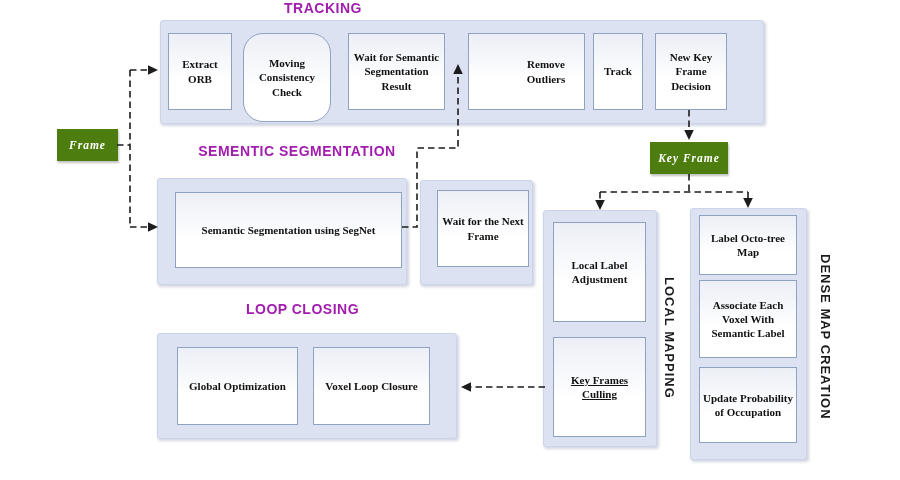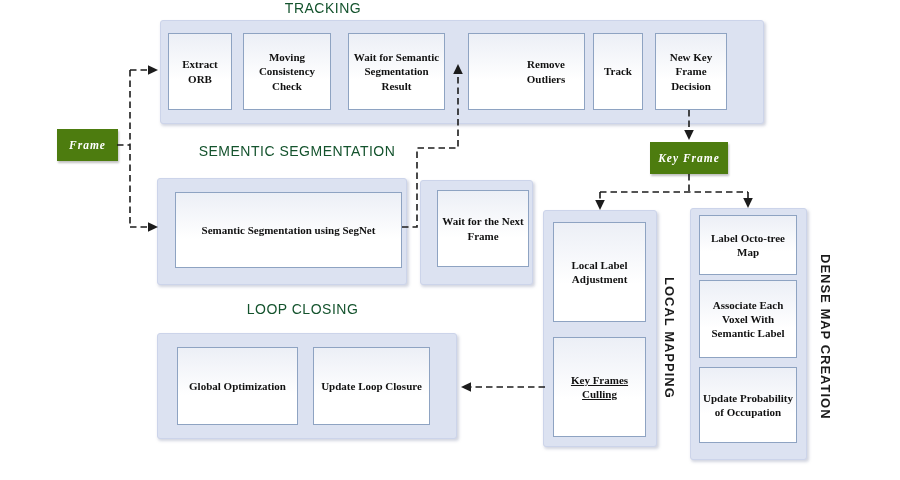--- a/index.html
+++ b/index.html
@@ -18,21 +18,21 @@
     font-family:"Liberation Serif",serif;font-weight:bold;font-size:11px;line-height:1.3;
     padding:2px;box-sizing:border-box;
   }
   .gray-node{
     position:absolute;display:flex;align-items:center;justify-content:center;
     background:#4d7c0f;color:#ffffff;
     font-family:"Liberation Serif",serif;font-weight:bold;font-size:11.5px;
     letter-spacing:1px;box-shadow:1px 2px 2px rgba(0,0,0,.25);font-style:italic;
   }
   .hdr{
-    position:absolute;font-weight:normal;font-size:14px;color:#14532d;
+    position:absolute;font-weight:bold;font-size:14px;color:#a21caf;
     letter-spacing:.5px;text-align:center;
   }
   .vhdr{
     position:absolute;font-weight:bold;font-size:13px;color:#1a1a1a;
     letter-spacing:1px;writing-mode:vertical-rl;text-orientation:mixed;
     display:flex;align-items:center;justify-content:center;white-space:nowrap;
   }
   .arrows{position:absolute;left:0;top:0;pointer-events:none;}
 </style>
 </head>
@@ -41,34 +41,34 @@
 <div class="stage">
 
   <div class="hdr" style="left:238px;top:0;width:170px;">TRACKING</div>
   <div class="hdr" style="left:147px;top:143px;width:300px;">SEMENTIC SEGMENTATION</div>
   <div class="hdr" style="left:195px;top:301px;width:215px;">LOOP CLOSING</div>
   <div class="vhdr" style="left:662px;top:270px;height:135px;">LOCAL MAPPING</div>
   <div class="vhdr" style="left:818px;top:247px;height:180px;">DENSE MAP CREATION</div>
 
   <div class="panel" style="left:160px;top:20px;width:602px;height:102px;"></div>
   <div class="box" style="left:168px;top:33px;width:64px;height:77px;font-family:Liberation Serif, serif;">Extract ORB</div>
-  <div class="box" style="left:243px;top:33px;width:88px;height:77px;">Moving Consistency Check</div>
+  <div class="box" style="left:243px;top:33px;width:88px;height:89px;border-radius:20px;">Moving Consistency Check</div>
   <div class="box" style="left:348px;top:33px;width:97px;height:77px;">Wait for Semantic Segmentation Result</div>
   <div class="box" style="left:468px;top:33px;width:117px;height:77px;padding-left:41px;">Remove Outliers</div>
   <div class="box" style="left:593px;top:33px;width:50px;height:77px;">Track</div>
   <div class="box" style="left:655px;top:33px;width:72px;height:77px;">New Key Frame Decision</div>
 
   <div class="panel" style="left:157px;top:178px;width:248px;height:105px;"></div>
   <div class="box" style="left:175px;top:192px;width:227px;height:76px;">Semantic Segmentation using SegNet</div>
   <div class="panel" style="left:420px;top:180px;width:111px;height:103px;"></div>
   <div class="box" style="left:437px;top:190px;width:92px;height:77px;">Wait for the Next Frame</div>
 
   <div class="panel" style="left:157px;top:333px;width:298px;height:104px;"></div>
   <div class="box" style="left:177px;top:347px;width:121px;height:78px;">Global Optimization</div>
-  <div class="box" style="left:313px;top:347px;width:117px;height:78px;">Update Loop Closure</div>
+  <div class="box" style="left:313px;top:347px;width:117px;height:78px;">Voxel Loop Closure</div>
 
   <div class="panel" style="left:543px;top:210px;width:112px;height:235px;"></div>
   <div class="box" style="left:553px;top:222px;width:93px;height:100px;">Local Label Adjustment</div>
   <div class="box" style="left:553px;top:337px;width:93px;height:100px;text-decoration:underline;">Key Frames Culling</div>
 
   <div class="panel" style="left:690px;top:208px;width:115px;height:250px;"></div>
   <div class="box" style="left:699px;top:215px;width:98px;height:60px;">Label Octo-tree Map</div>
   <div class="box" style="left:699px;top:280px;width:98px;height:78px;">Associate Each Voxel With Semantic Label</div>
   <div class="box" style="left:699px;top:367px;width:98px;height:76px;">Update Probability of Occupation</div>
 

